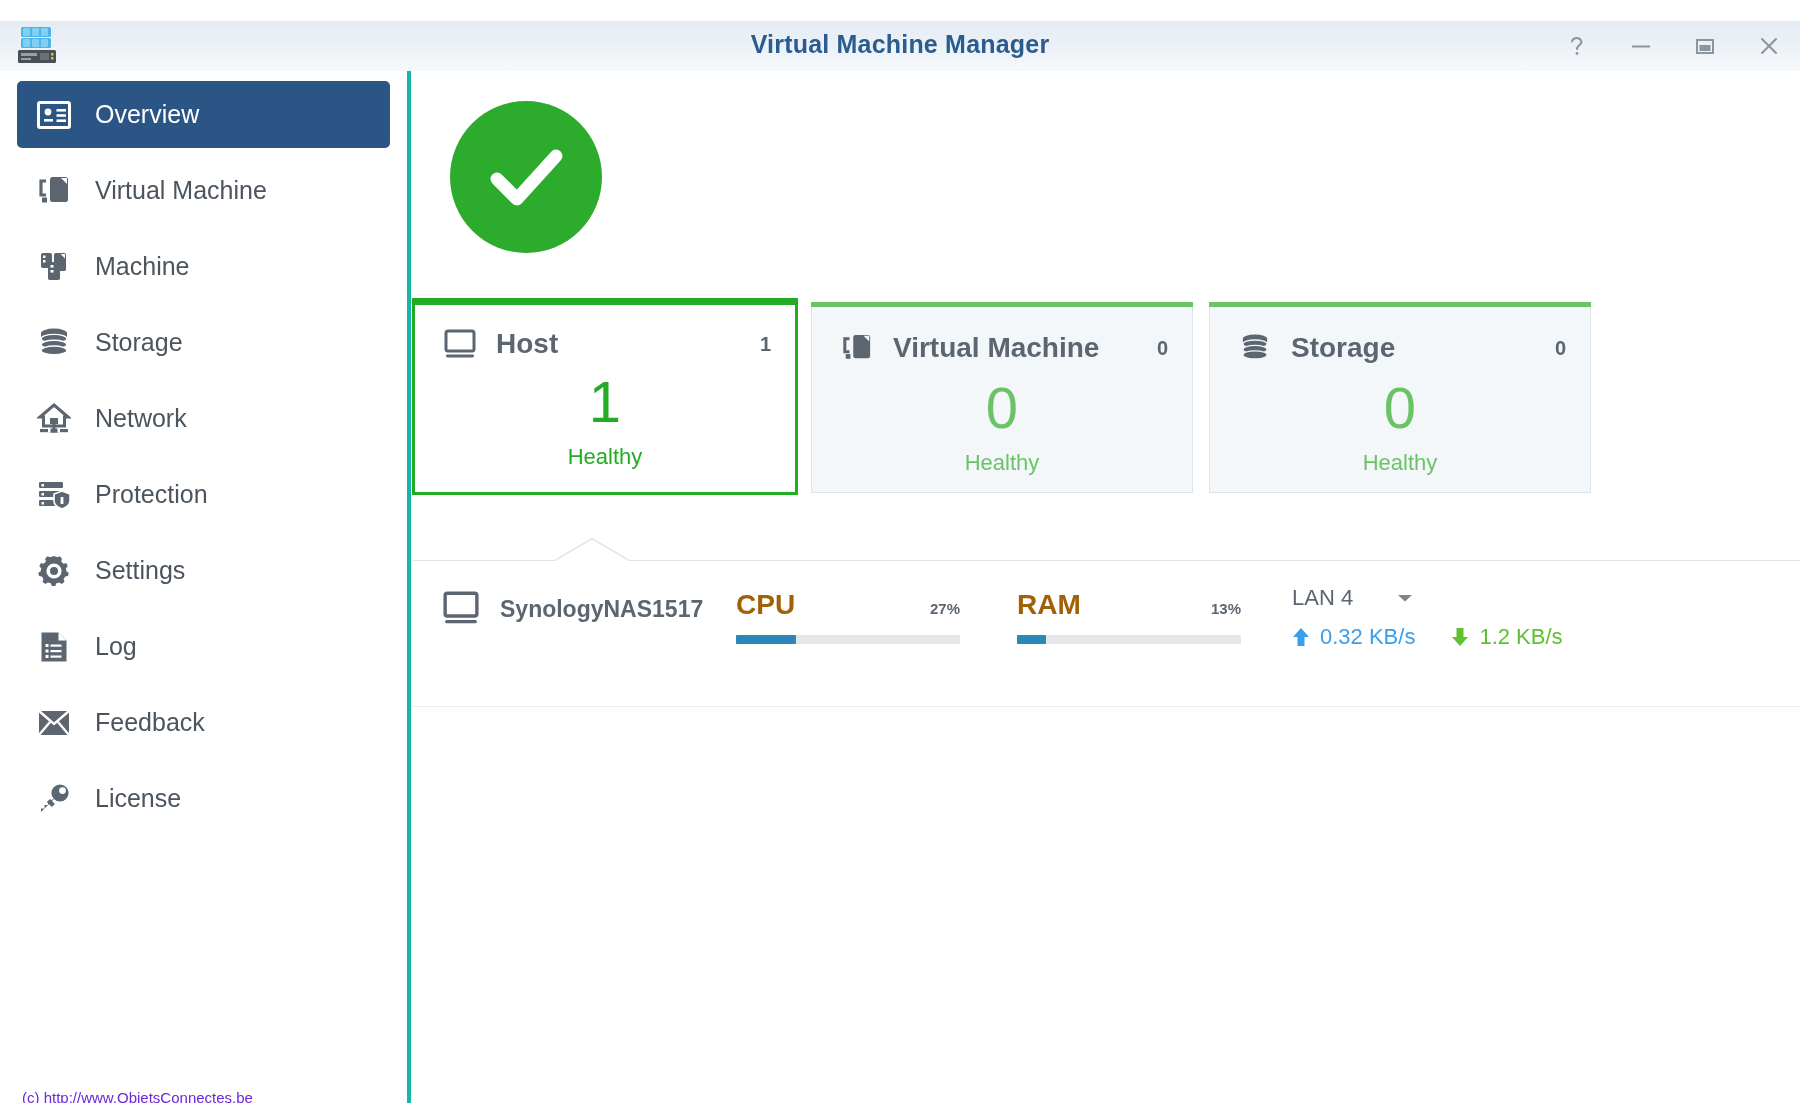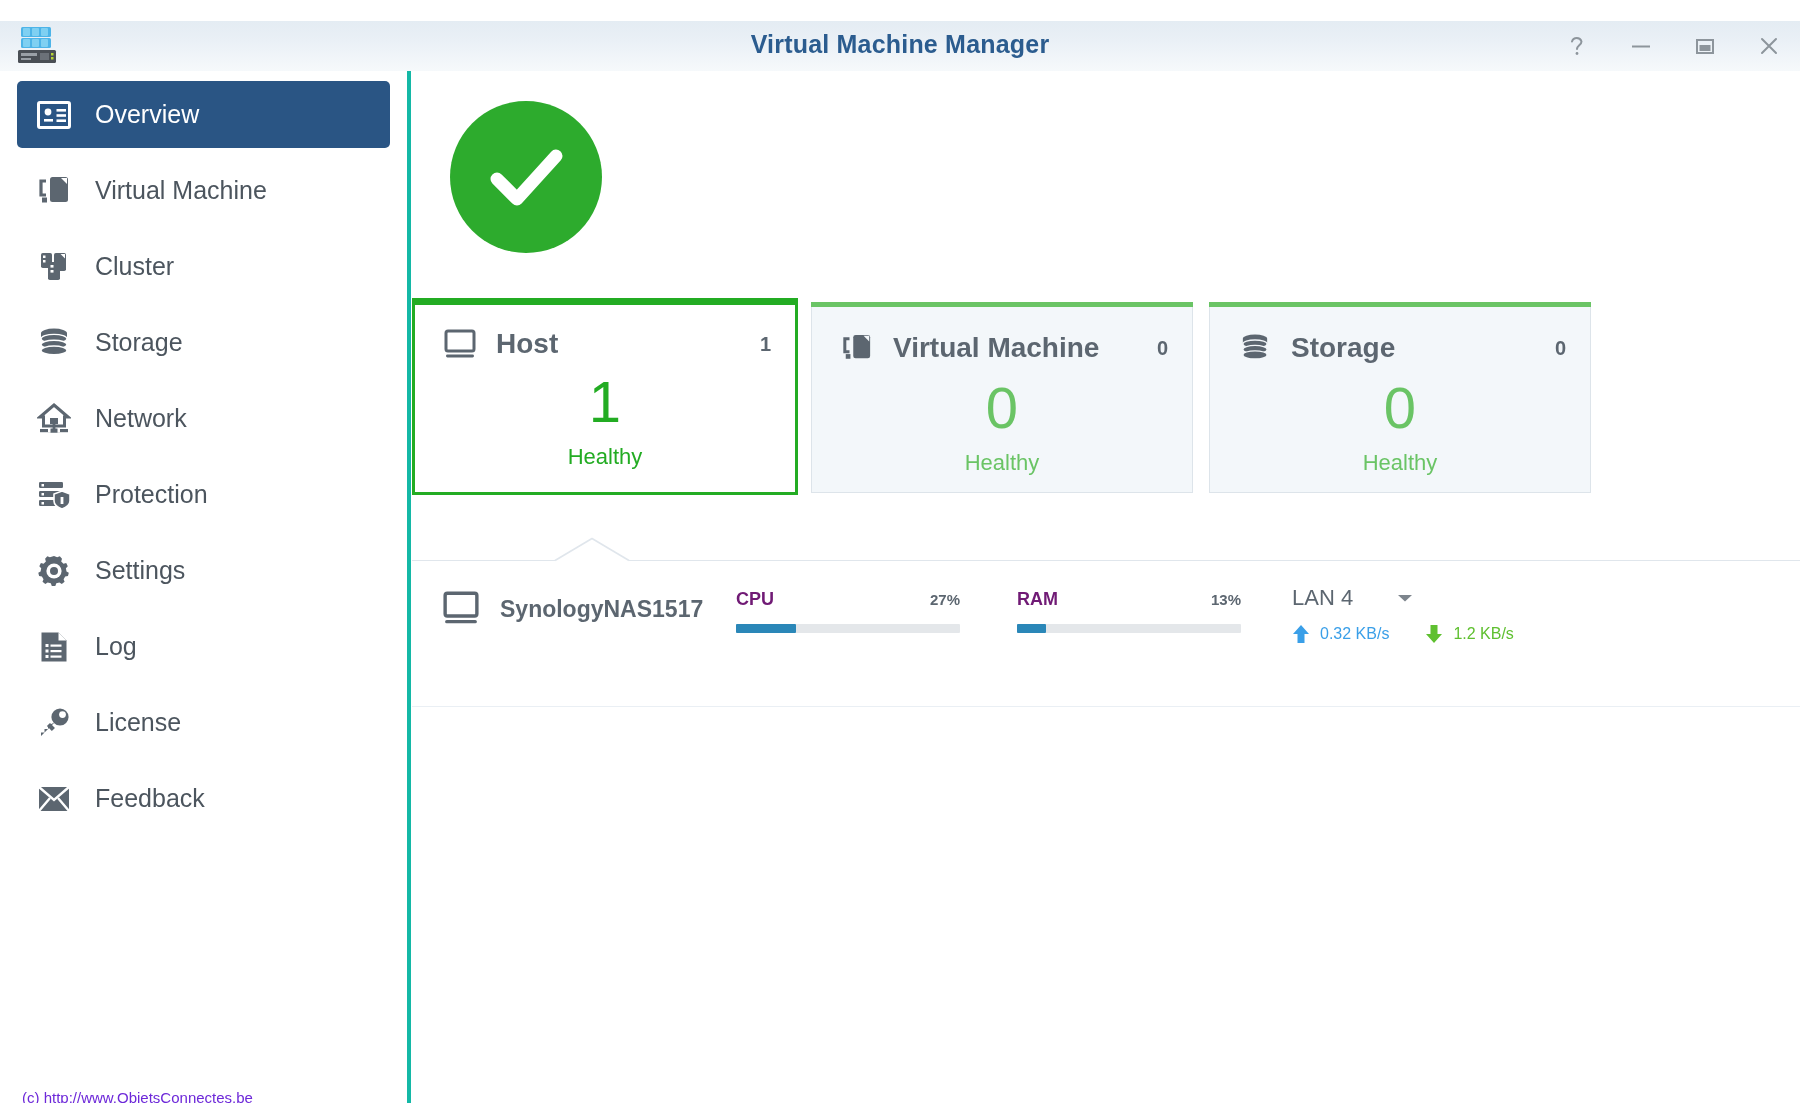--- a/index.html
+++ b/index.html
@@ -201,42 +201,42 @@
     position: absolute; left: 30px; top: 10px;
     width: 38px; height: 38px; color: #5c6670;
   }
   .host-name {
     position: absolute; left: 88px; top: 15px;
     font-size: 23px; font-weight: bold; color: #5c6670;
     white-space: nowrap;
   }
   .metric { position: absolute; top: 8px; width: 224px; }
   .metric-head { display: flex; align-items: baseline; }
-  .metric-label { font-size: 18px; font-weight: bold; color: #701a75; }
+  .metric-label { font-size: 28px; font-weight: bold; color: #a16207; }
   .metric-val {
     margin-left: auto;
     font-size: 15px; font-weight: bold; color: #5c6670;
   }
   .bar-track {
     margin-top: 14px;
     width: 224px; height: 9px;
     background: #e4e7ea; border-radius: 1px;
   }
   .bar-fill { height: 9px; background: #2a87b8; border-radius: 1px; }
   .metric.cpu { left: 324px; }
   .metric.ram { left: 605px; }
 
   .lan-block { position: absolute; left: 880px; top: 4px; }
   .lan-head {
     display: flex; align-items: center;
     font-size: 22px; font-weight: normal; color: #5c6670; gap: 32px;
   }
   .lan-caret { margin-left: 12px; color: #7d858d; display: flex; }
   .lan-rates { margin-top: 13px; display: flex; align-items: center; }
-  .rate { display: flex; align-items: center; font-size: 16px; text-align: right; }
+  .rate { display: flex; align-items: center; font-size: 22px; text-align: right; }
   .rate.up { color: #3a9fe8; }
   .rate.down { color: #5fc030; margin-left: 36px; }
   .rate .arrow { display: flex; margin-right: 10px; }
 
   .bottom-divider {
     position: absolute; left: 0px; top: 635px;
     width: 1388px; height: 1px; background: #eaeff4;
   }
 </style>
 </head>
@@ -326,21 +326,21 @@
           <rect x="4" y="2" width="11" height="15" rx="1.8" fill="currentColor"></rect>
           <rect x="6" y="4.5" width="2.5" height="2.5" fill="#ffffff"></rect>
           <rect x="6" y="9" width="2.5" height="2.5" fill="#ffffff"></rect>
           <rect x="17" y="2" width="12" height="18" rx="1.8" fill="currentColor"></rect>
           <path d="M23.5 3 L28 3 L28 7.5 Z" fill="#ffffff"></path>
           <rect x="11" y="11" width="12" height="18" rx="1.8" fill="currentColor"></rect>
           <rect x="13.5" y="14" width="3" height="2.6" fill="#ffffff"></rect>
           <rect x="13.5" y="19" width="3" height="2.6" fill="#ffffff"></rect>
         </svg>
       </span>
-      <span class="nav-label">Cluster</span>
+      <span class="nav-label">Machine</span>
     </div>
 
     <div class="nav-item">
       <span class="nav-icon">
         <svg width="32" height="30" viewBox="0 0 32 30">
           <ellipse cx="16" cy="5" rx="13" ry="4.4" fill="currentColor"></ellipse>
           <path d="M3 5 v5 a13 4.4 0 0 0 26 0 v-5 Z" fill="currentColor"></path>
           <ellipse cx="16" cy="10.8" rx="13" ry="4.4" fill="currentColor" stroke="#ffffff" stroke-width="1.4"></ellipse>
           <ellipse cx="16" cy="16.6" rx="13" ry="4.4" fill="currentColor" stroke="#ffffff" stroke-width="1.4"></ellipse>
           <ellipse cx="16" cy="22.4" rx="13" ry="4.4" fill="currentColor" stroke="#ffffff" stroke-width="1.4"></ellipse>
@@ -402,39 +402,39 @@
           <rect x="10.5" y="19" width="11" height="2.2" fill="#ffffff"></rect>
           <rect x="5.5" y="24" width="3" height="3" fill="#ffffff"></rect>
           <rect x="10.5" y="24.5" width="11" height="2.2" fill="#ffffff"></rect>
         </svg>
       </span>
       <span class="nav-label">Log</span>
     </div>
 
     <div class="nav-item">
       <span class="nav-icon">
+        <svg width="32" height="26" viewBox="0 0 32 26">
+          <rect x="1" y="1" width="30" height="24" fill="currentColor"></rect>
+          <path d="M1 1 L16 14 L31 1" stroke="#ffffff" stroke-width="2.4" fill="none"></path>
+          <path d="M1 25 L12 12 M31 25 L20 12" stroke="#ffffff" stroke-width="2.4" fill="none"></path>
+        </svg>
+      </span>
+      <span class="nav-label">Feedback</span>
+    </div>
+
+    <div class="nav-item">
+      <span class="nav-icon">
         <svg width="32" height="32" viewBox="0 0 32 32">
           <circle cx="22" cy="10" r="8.6" fill="currentColor"></circle>
           <circle cx="24.5" cy="7.6" r="3.4" fill="#ffffff"></circle>
           <path d="M16.5 15.5 L3 29 L3 25.5 L6.5 25.5 L6.5 22 L10 22 L10 18.5 Z" fill="currentColor"></path>
           <rect x="12" y="16" width="7" height="4.4" transform="rotate(45 12 16)" fill="currentColor"></rect>
         </svg>
       </span>
       <span class="nav-label">License</span>
-    </div>
-
-    <div class="nav-item">
-      <span class="nav-icon">
-        <svg width="32" height="26" viewBox="0 0 32 26">
-          <rect x="1" y="1" width="30" height="24" fill="currentColor"></rect>
-          <path d="M1 1 L16 14 L31 1" stroke="#ffffff" stroke-width="2.4" fill="none"></path>
-          <path d="M1 25 L12 12 M31 25 L20 12" stroke="#ffffff" stroke-width="2.4" fill="none"></path>
-        </svg>
-      </span>
-      <span class="nav-label">Feedback</span>
     </div>
 
     <div class="watermark">(c) http://www.ObjetsConnectes.be</div>
   </div>
 
   <div class="main">
 
     <div class="status-row">
       <div class="status-circle">
         <svg width="94" height="94" viewBox="0 0 94 94">

